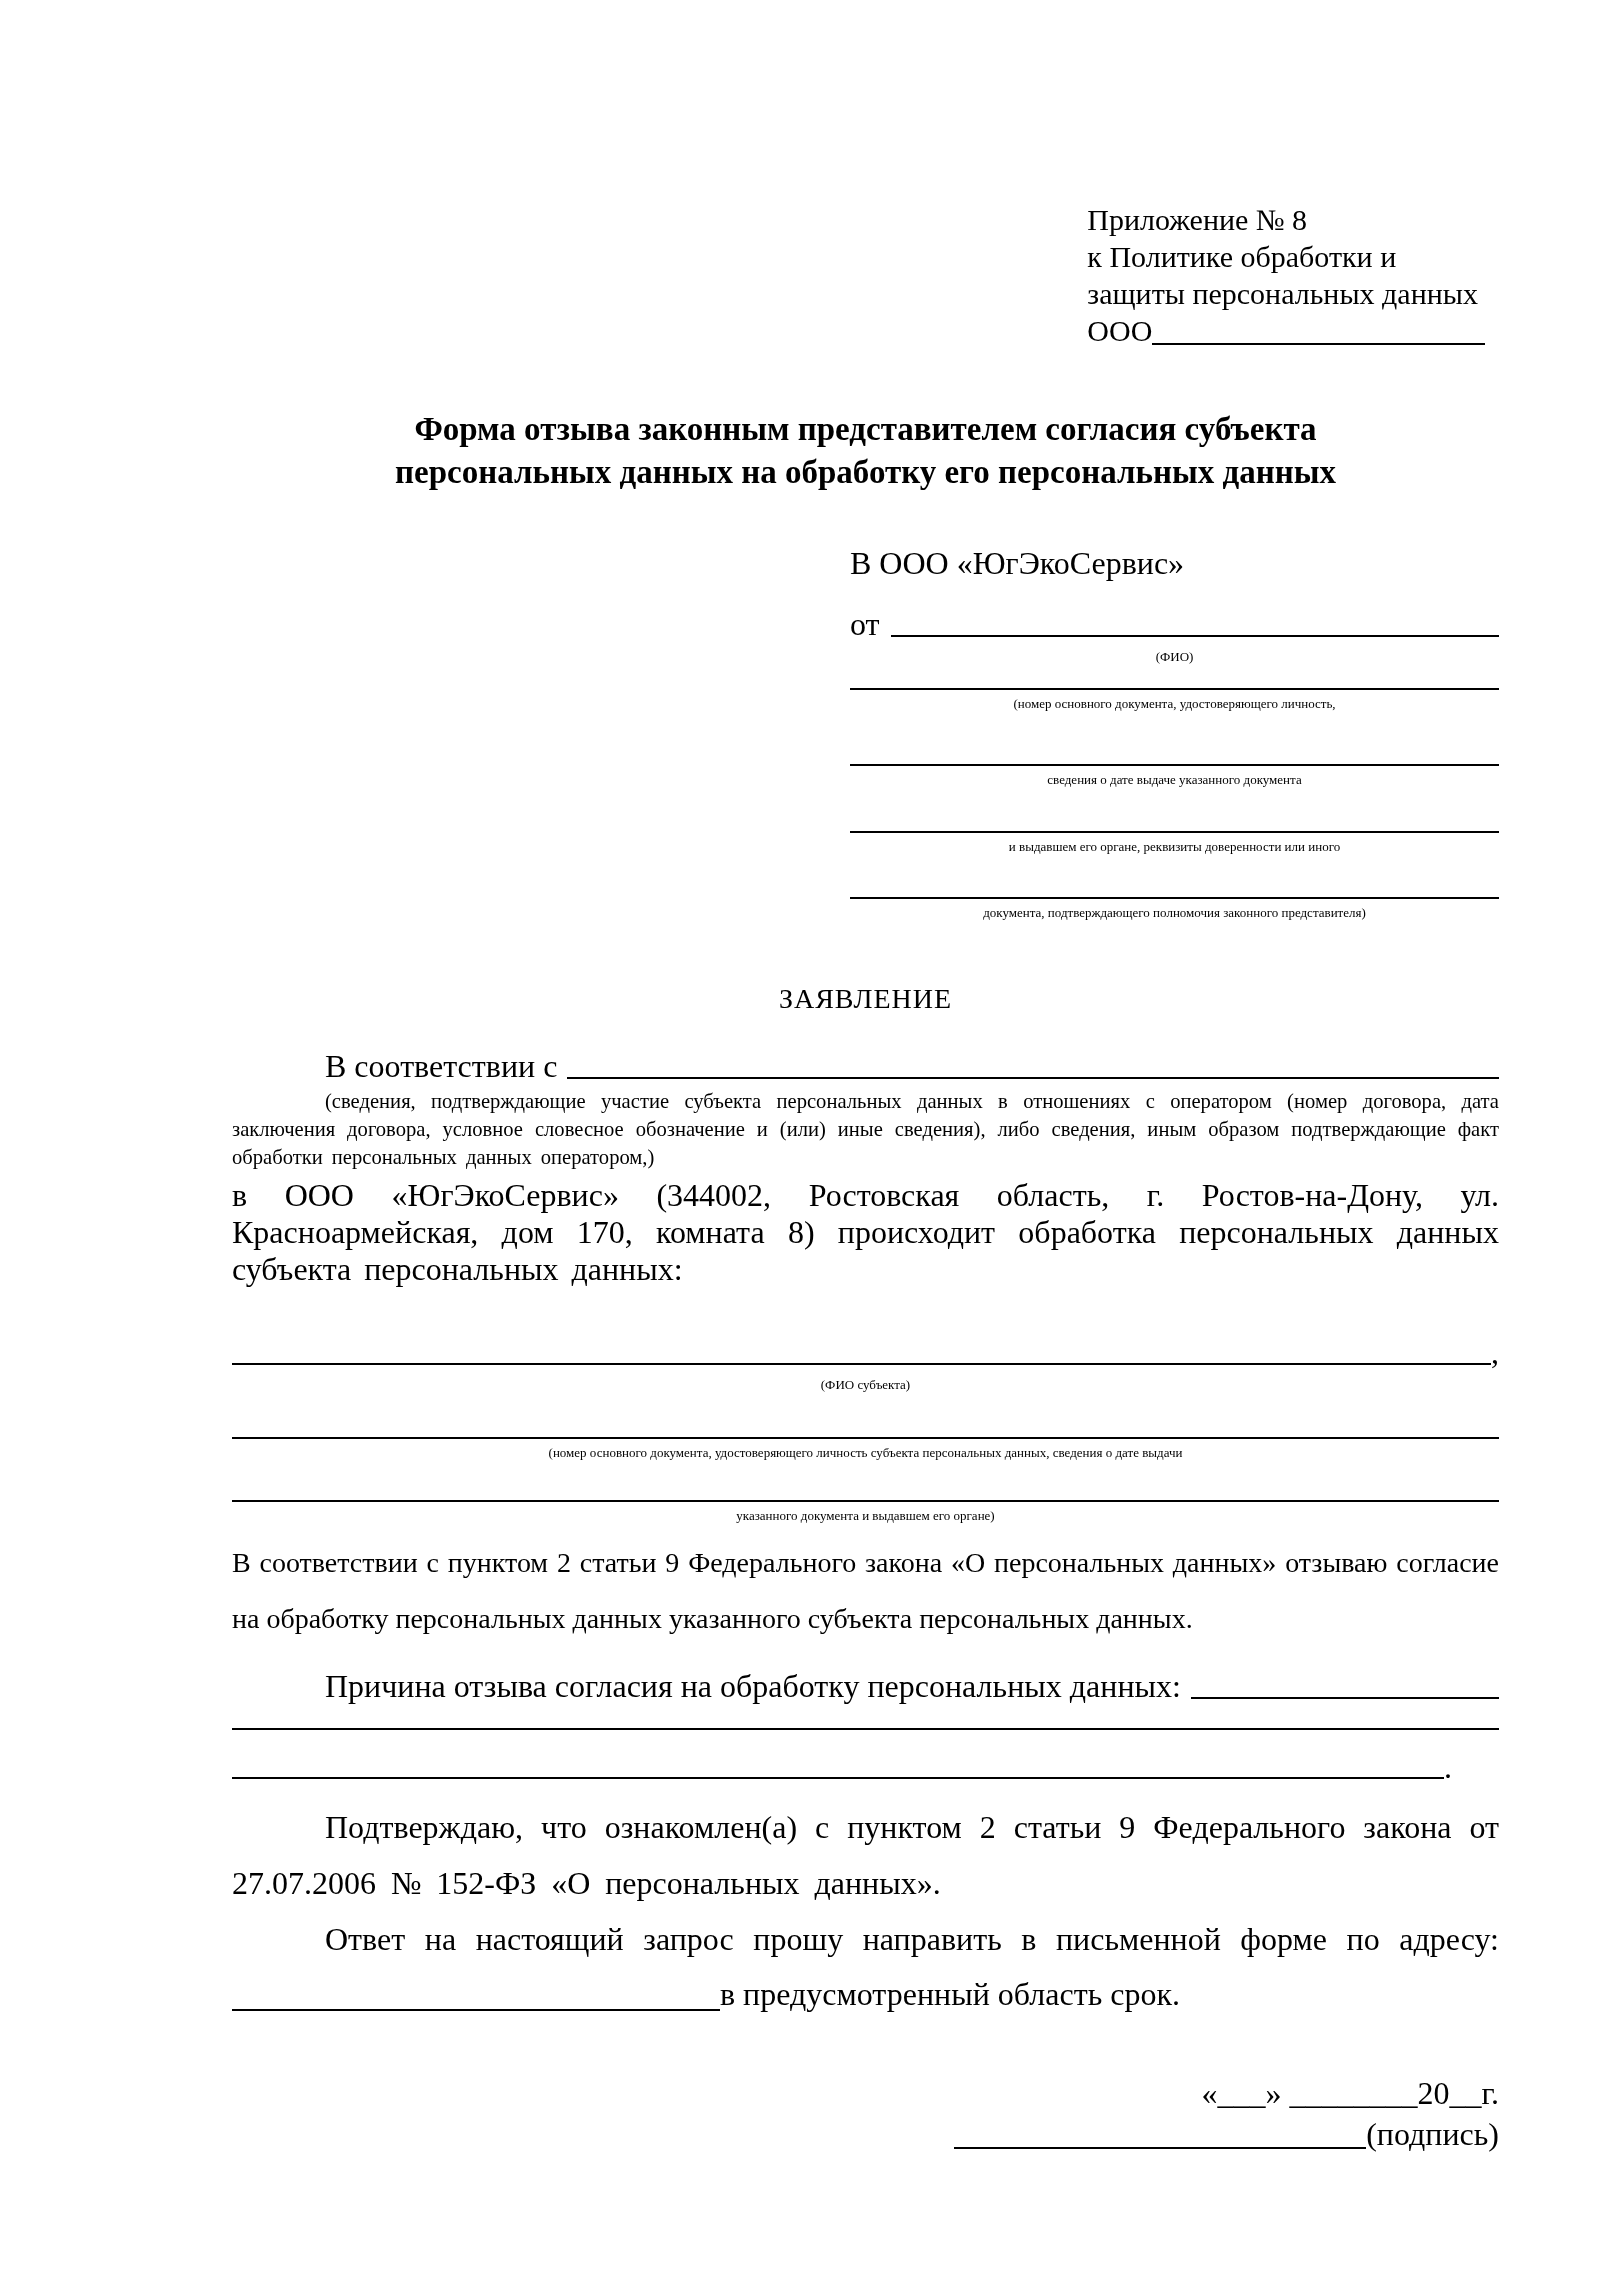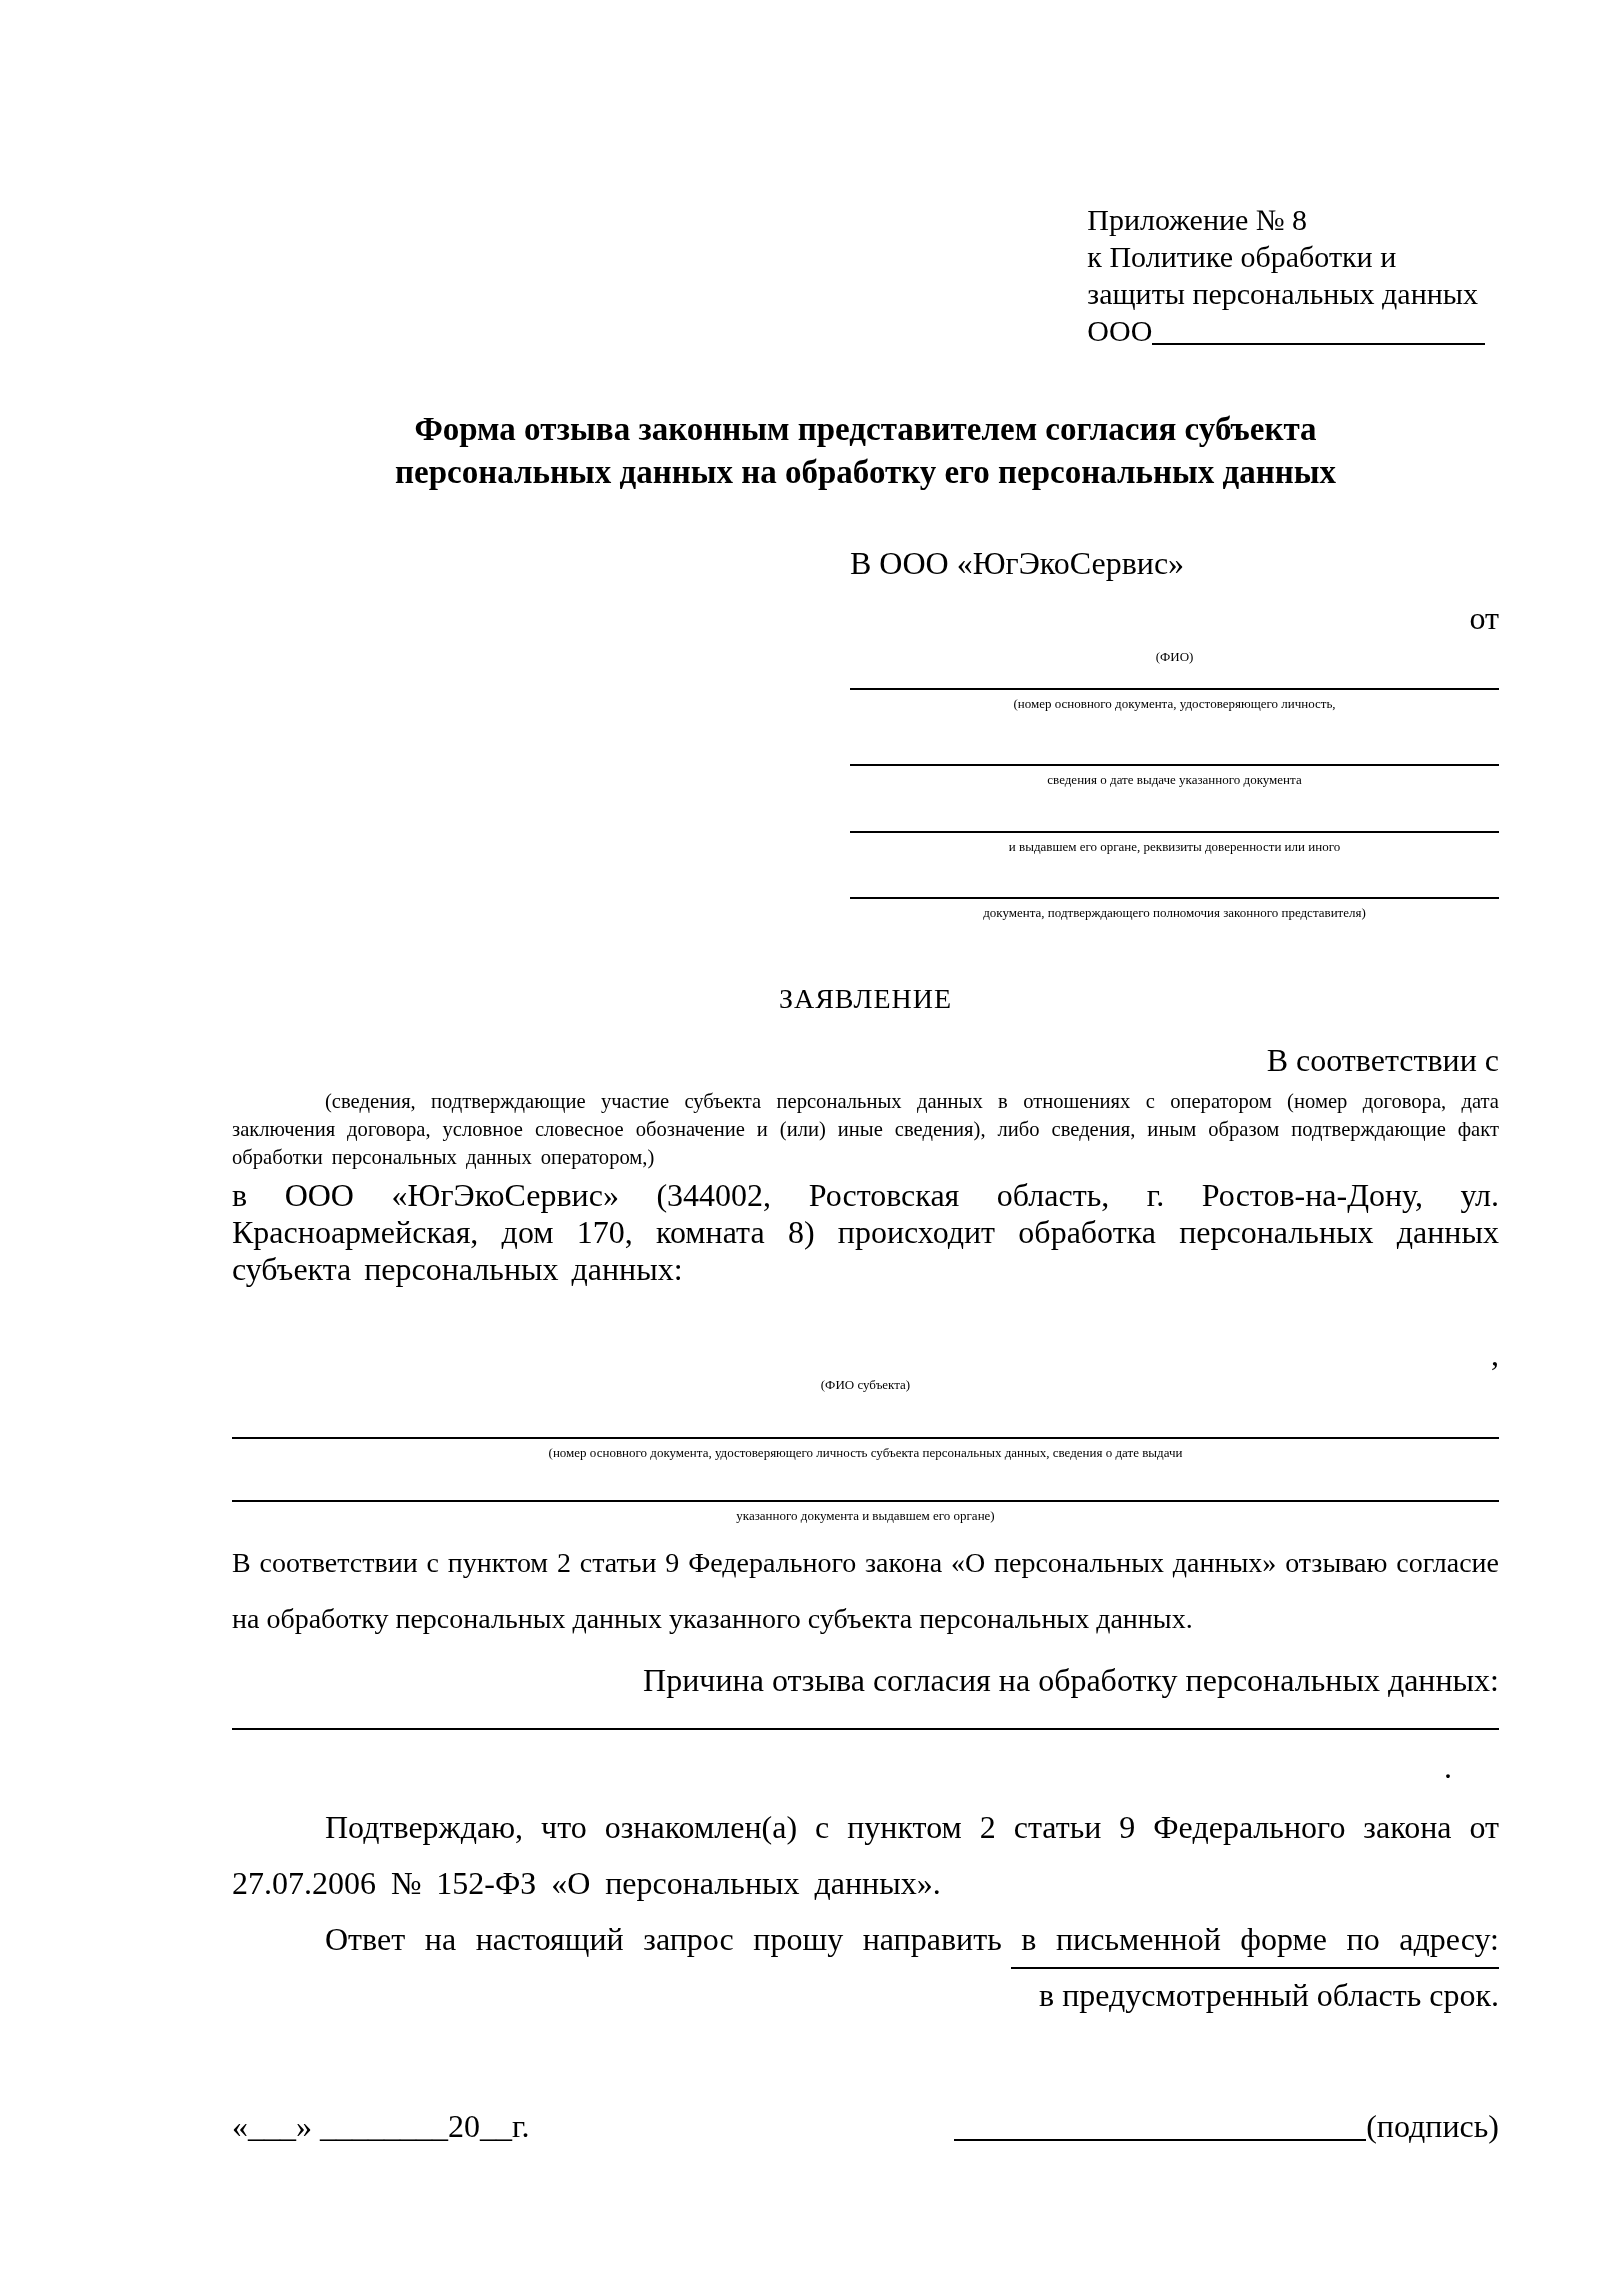--- a/index.html
+++ b/index.html
@@ -12,21 +12,21 @@
     font-family: "Liberation Serif", "DejaVu Serif", serif;
     overflow: hidden;
   }
   .content {
     position: absolute;
     left: 232px;
     top: 0;
     width: 1267px;
   }
   .blank { border-bottom: 2.9px solid #000; }
-  .fill-row { display: flex; align-items: flex-end; flex-direction: column; }
+  .fill-row { display: flex; align-items: flex-end; }
   .fill-row .blank { flex: 1; margin-bottom: 5.9px; }
 
   
   .appendix {
     width: 398px;
     margin: 201px 13.7px 0 auto;
     font-size: 30px;
     line-height: 37px;
   }
   .appendix .org-row { display: flex; align-items: flex-end; height: 37px; }
@@ -127,25 +127,25 @@
     line-height: 56px;
     text-indent: 93px;
     text-align: justify;
     text-align-last: justify;
   }
   .reply-l2 { height: 49px; font-size: 32px; }
   .reply-l2 .blank { flex: none; width: 488px; margin-bottom: 4.9px; }
   .reply-l2 .suffix { line-height: 43px; }
 
   .footer-row {
-    margin-top: 90px;
+    margin-top: 57px;
     display: flex;
-    justify-content: space-between;
     align-items: flex-end;
     font-size: 32px;
+    flex-direction: column;
   }
   .footer-row .date { line-height: 41px; }
   .sig-group { display: flex; align-items: flex-end; }
   .sig-group .blank { width: 412px; margin-bottom: 5.9px; }
   .sig-group .sig-caption { line-height: 41px; }
 </style>
 </head>
 <body>
 
 <div class="page">

